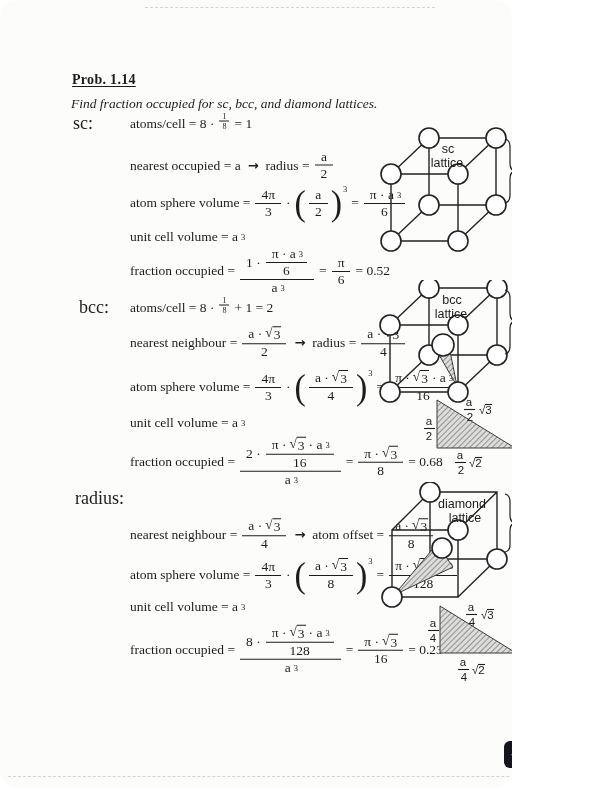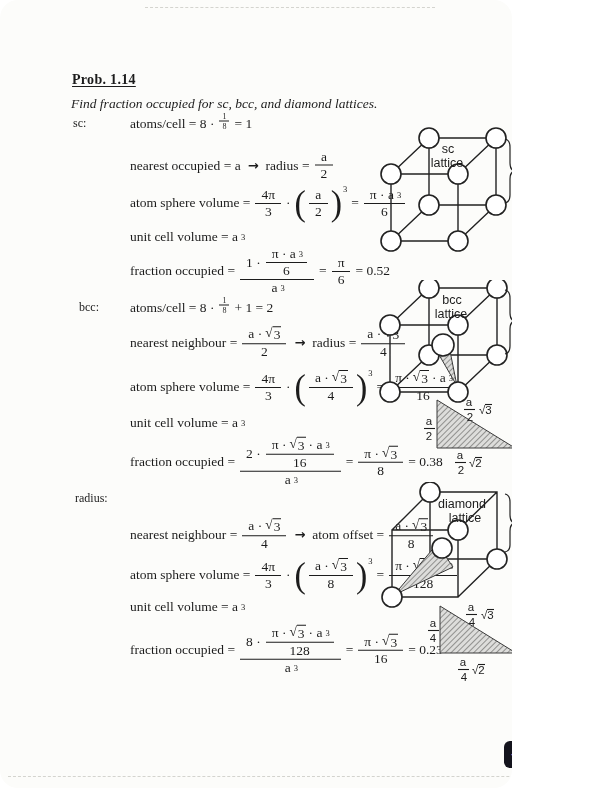--- a/index.html
+++ b/index.html
@@ -4,21 +4,21 @@
 <style>
   html,body{margin:0;padding:0;}
   .page{position:relative;width:512px;height:788px;background:#fcfcfa;overflow:hidden;
         font-family:"Liberation Serif",serif;color:#1c1c1c;border-radius:18px;}
   .noise{position:absolute;border-top:1px dashed #b3b3ab;opacity:.55;height:0;}
   .block{position:absolute;}
   .title{font-size:14px;font-weight:bold;text-decoration:underline;text-underline-offset:2px;letter-spacing:.3px;}
   .subtitle{font-size:13.5px;font-style:italic;}
   .row{position:absolute;display:flex;align-items:center;transform:translateY(-50%);
        font-size:13.5px;white-space:nowrap;}
-  .seclabel{font-size:12px;text-align:center;}
+  .seclabel{font-size:18px;text-align:center;}
   
   .tk-text{margin:0 2px;}
   .tk-arrow{font-family:"DejaVu Sans",sans-serif;font-weight:bold;margin:0 5px;font-size:13px;}
   .tk-frac{display:inline-flex;flex-direction:column;align-items:stretch;text-align:center;margin:0 3px;}
   .tk-num,.tk-den{display:flex;justify-content:center;align-items:center;padding:0 4px;}
   .tk-den{border-top:1.2px solid #1c1c1c;}
   .tk-frac.small{font-size:8px;margin:0 3px;transform:translateY(-2px);}
   .tk-frac.small .tk-num,.tk-frac.small .tk-den{padding:0 1px;}
   .tk-frac.small .tk-den{border-top-width:1px;}
   sup.tk-sup{font-size:8.5px;line-height:0;margin-left:1px;vertical-align:super;}
@@ -275,21 +275,21 @@
           <span class="tk-text">π ·</span>
           <span class="tk-sqrt">
             <span class="tk-rad">√</span>
             <span class="tk-radbody">3</span>
           </span>
         </span>
         <span class="tk-den">
           <span class="tk-text">8</span>
         </span>
       </span>
-      <span class="tk-text">= 0.38</span>
+      <span class="tk-text">= 0.68</span>
     </div>
 
   <div class="row seclabel" style="left:75px;top:498px">radius:</div>
   <div class="row" style="left:128px;top:535px">
       <span class="tk-text">nearest neighbour =</span>
       <span class="tk-frac">
         <span class="tk-num">
           <span class="tk-text">a ·</span>
           <span class="tk-sqrt">
             <span class="tk-rad">√</span>

